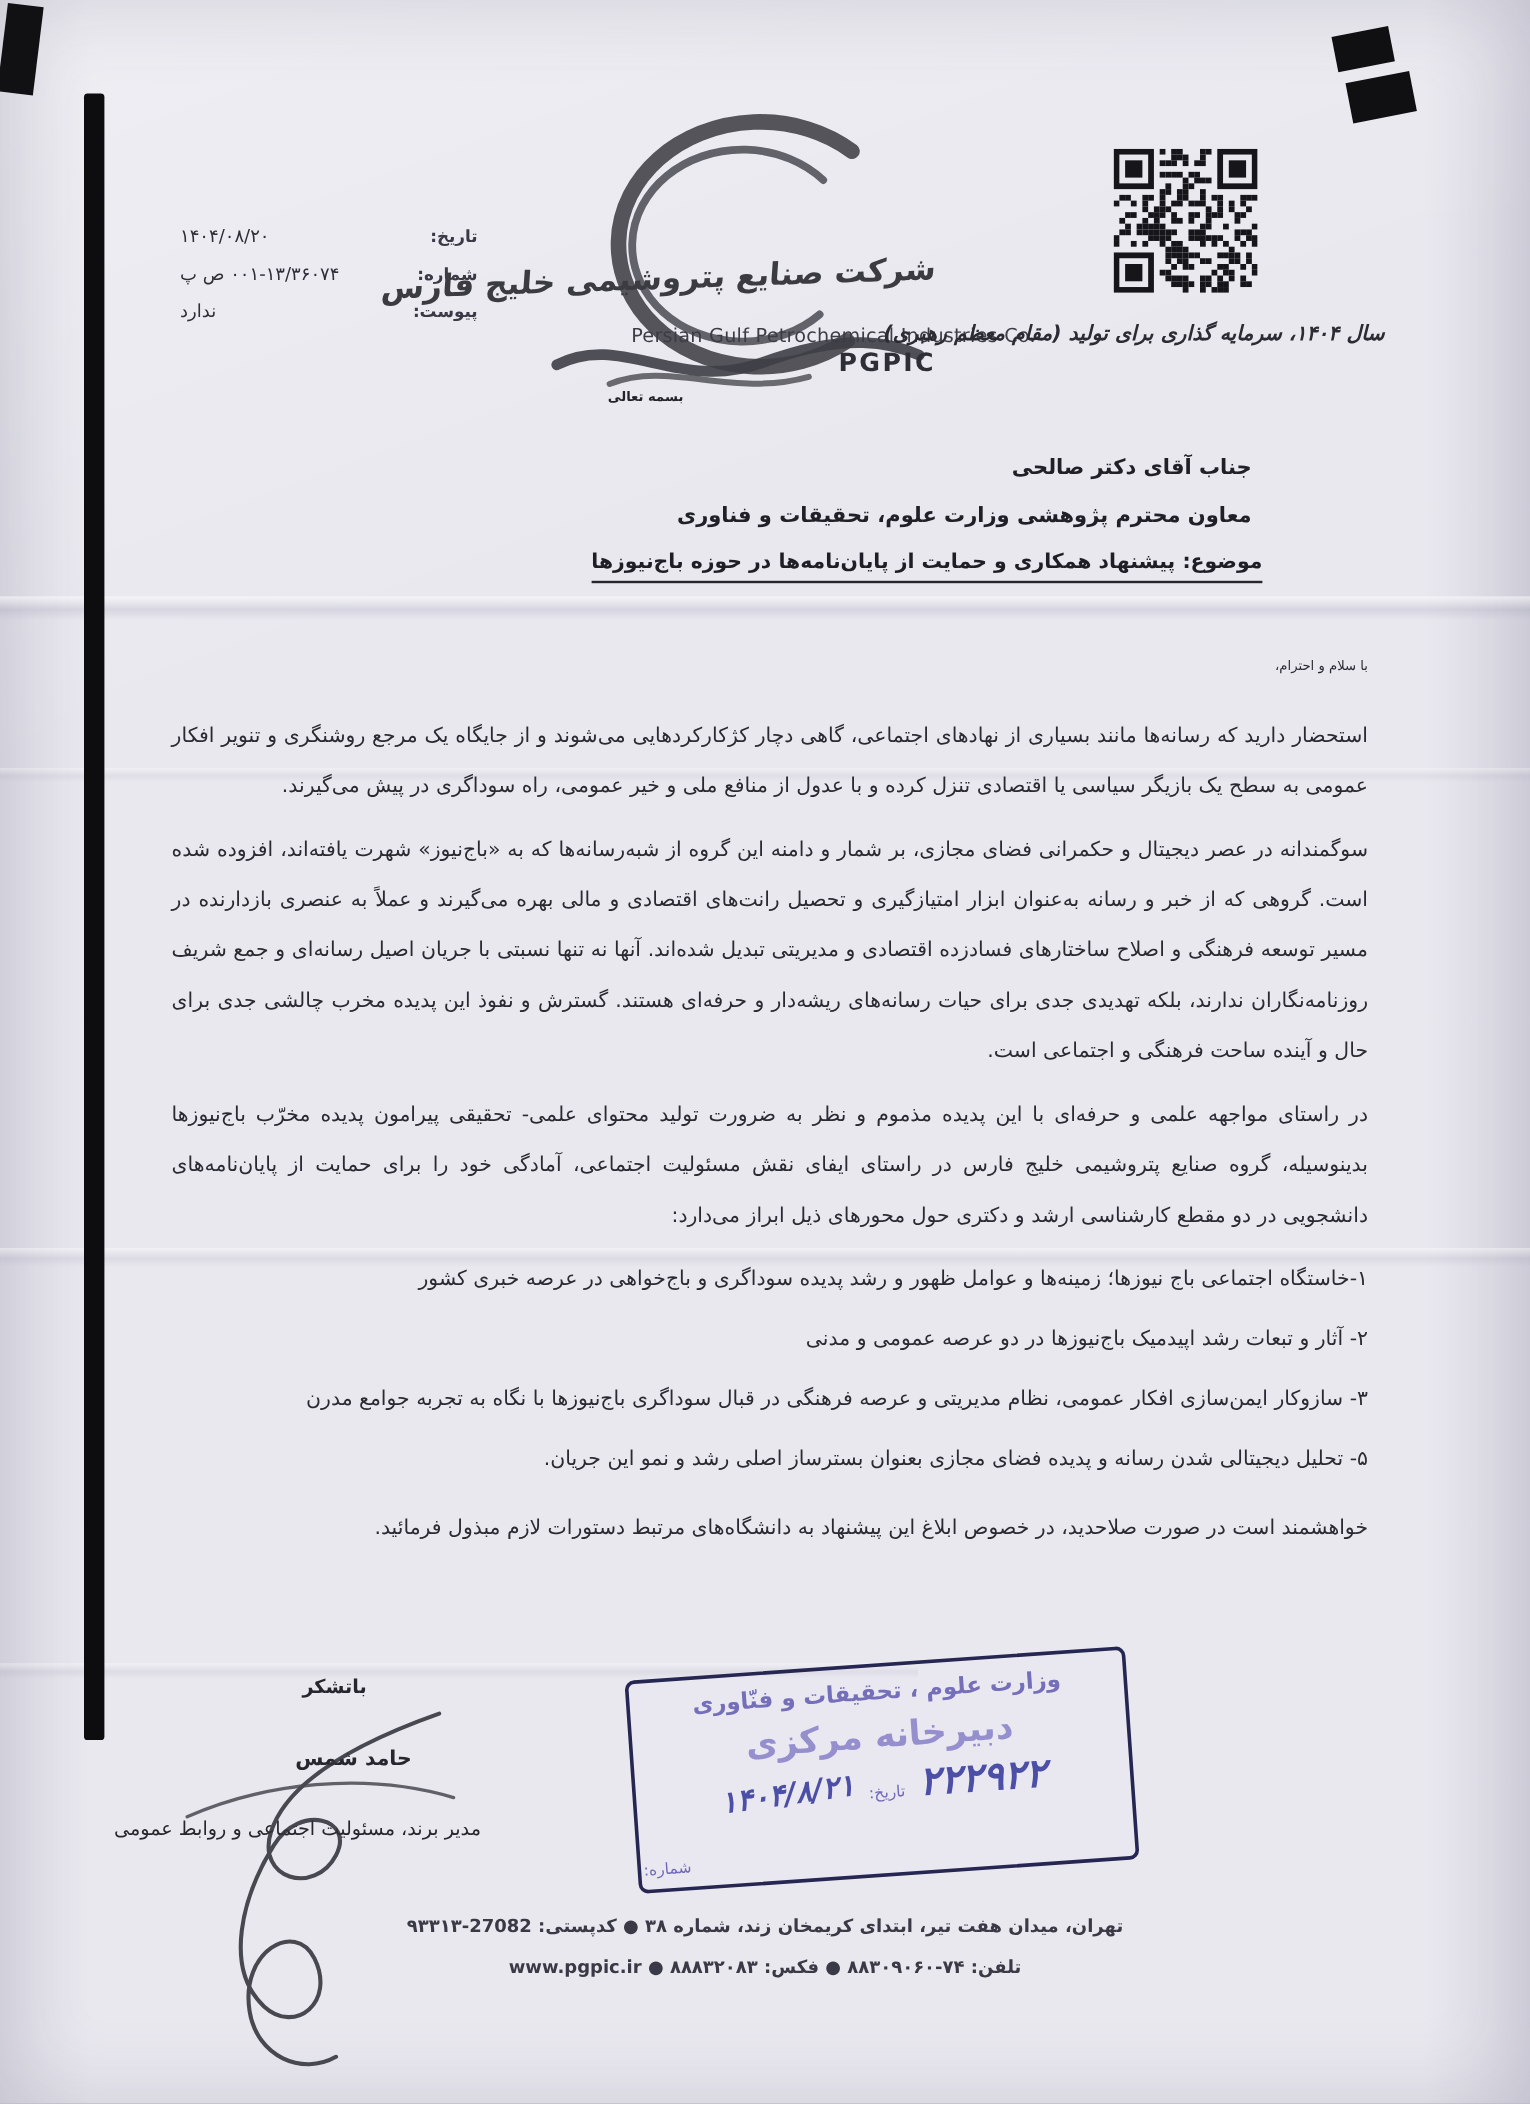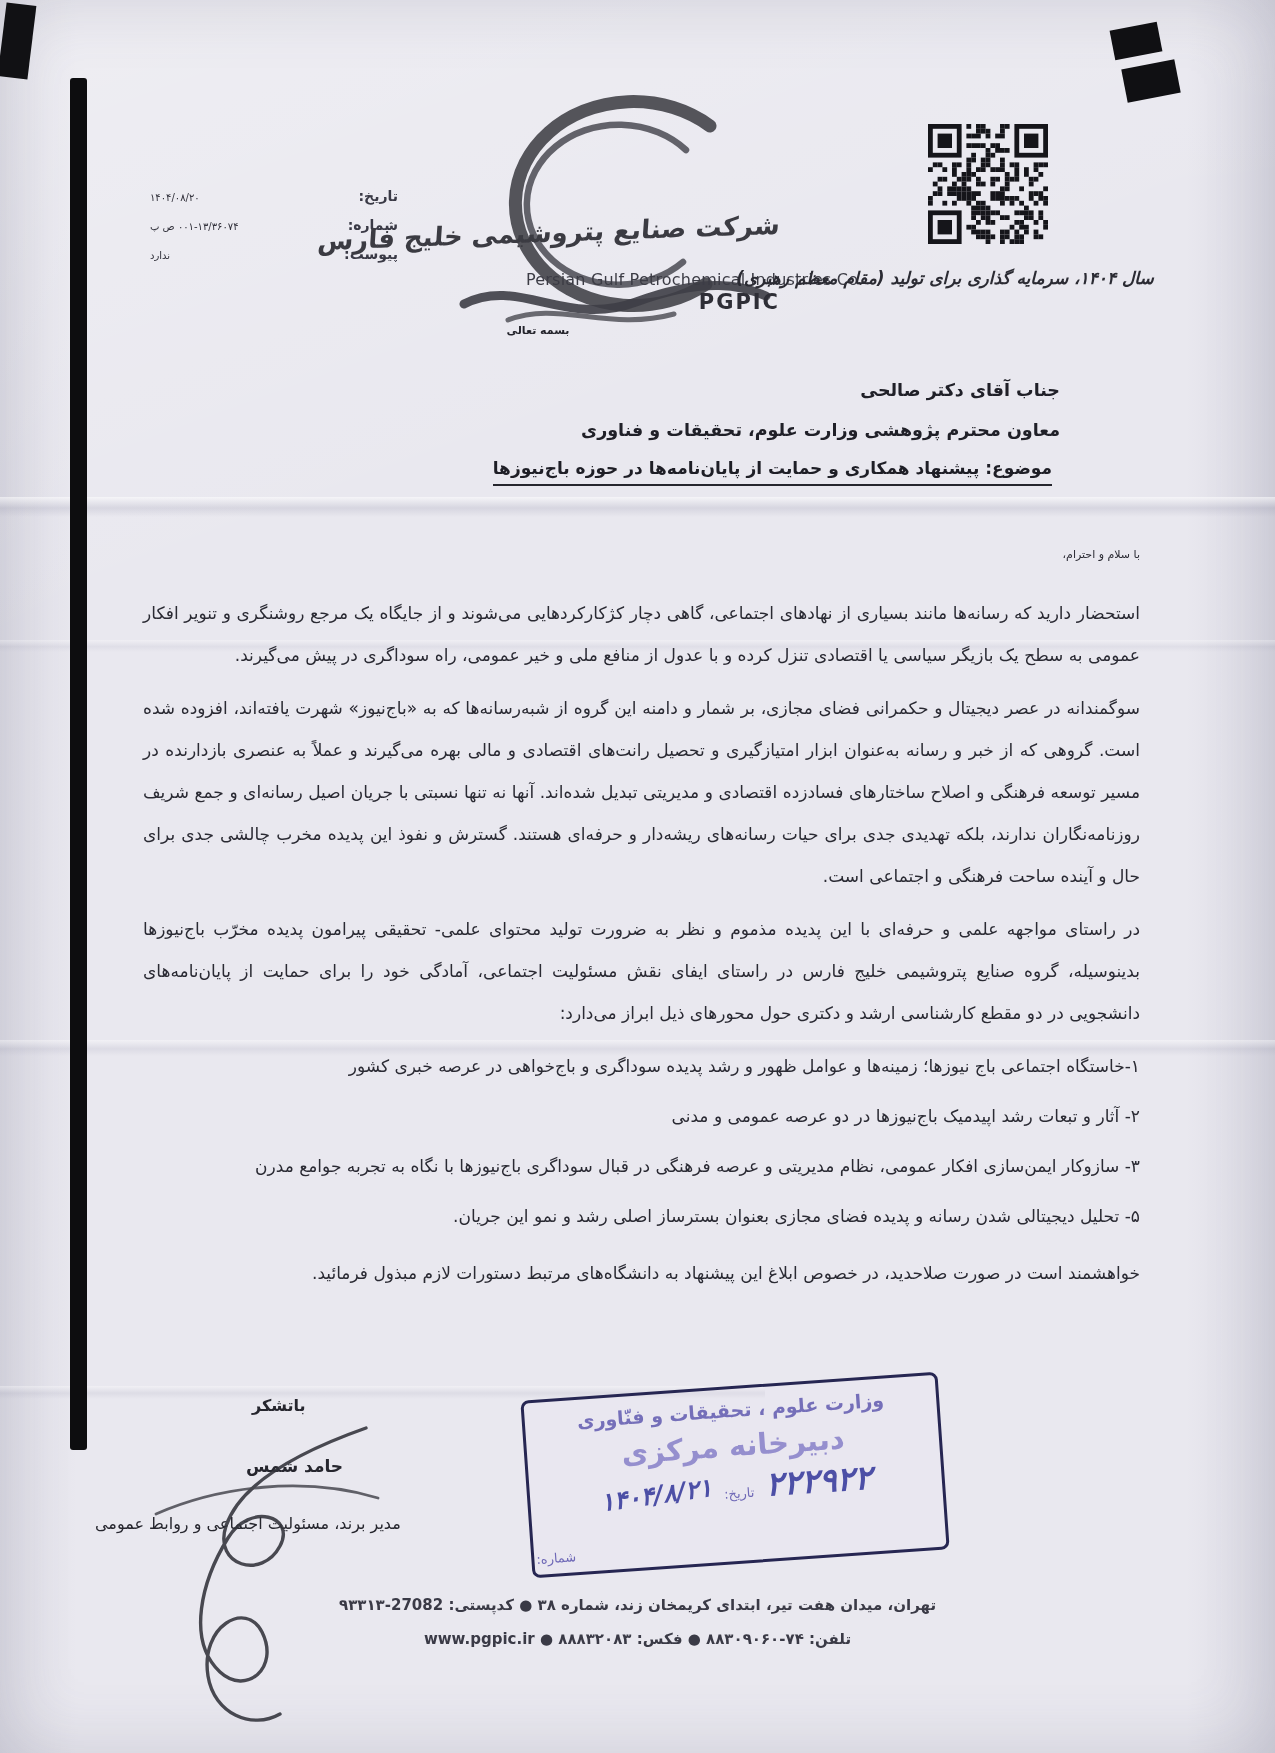--- a/index.html
+++ b/index.html
@@ -21,35 +21,35 @@
 
   .scan-bar-left{position:absolute;left:70px;top:78px;width:17px;height:1372px;background:#0d0d0f;border-radius:3px;}
   .scan-corner-tl{position:absolute;left:2px;top:4px;width:30px;height:74px;background:#111114;transform:rotate(7deg);}
   .scan-corner-tr-a{position:absolute;left:1112px;top:26px;width:48px;height:30px;background:#101013;transform:rotate(-11deg);}
   .scan-corner-tr-b{position:absolute;left:1124px;top:64px;width:54px;height:34px;background:#101013;transform:rotate(-11deg);}
 
   
   .meta{position:absolute;left:150px;top:188px;width:248px;direction:rtl;}
   .meta-row{display:flex;justify-content:space-between;align-items:baseline;margin-bottom:13px;}
   .meta-label{font-size:14px;font-weight:bold;color:#3a3a46;}
-  .meta-value{font-size:10px;color:#2e2e38;}
+  .meta-value{font-size:15px;color:#2e2e38;}
 
   
   .logo{position:absolute;left:448px;top:92px;width:330px;height:238px;}
   .logo svg{position:absolute;left:0;top:0;}
   .logo-fa{position:absolute;left:86px;top:122px;width:246px;text-align:center;font-size:26px;font-weight:bold;color:#3b3b42;transform:rotate(-2deg) skewX(-6deg);white-space:nowrap;direction:rtl;}
   .logo-en{position:absolute;left:78px;top:178px;width:250px;text-align:right;font-size:16px;color:#3c3c45;letter-spacing:.2px;white-space:nowrap;}
   .logo-abbr{position:absolute;left:232px;top:198px;width:100px;text-align:right;font-size:21px;font-weight:bold;letter-spacing:2px;color:#2e2e36;}
 
   .qr{position:absolute;left:928px;top:124px;width:120px;height:120px;}
   .slogan{position:absolute;left:728px;top:268px;width:434px;text-align:center;direction:rtl;font-size:17px;font-weight:bold;font-style:italic;color:#2b2b33;}
 
   .besmele{position:absolute;left:448px;top:324px;width:180px;text-align:center;font-size:11px;font-weight:bold;color:#23232b;}
 
-  .recipient{position:absolute;right:215px;top:370px;direction:rtl;text-align:right;line-height:40px;}
+  .recipient{position:absolute;right:232px;top:370px;direction:rtl;text-align:right;line-height:40px;}
   .recipient div{font-size:17.5px;font-weight:bold;color:#202028;}
   .subject{position:absolute;right:223px;top:458px;direction:rtl;font-size:17px;font-weight:bold;color:#1e1e26;border-bottom:2px solid #26262e;padding-bottom:6px;}
 
   .salutation{position:absolute;right:135px;top:548px;direction:rtl;font-size:11px;color:#2a2a33;}
 
   .body-text{position:absolute;left:143px;right:135px;top:592px;direction:rtl;text-align:justify;font-size:17px;line-height:42px;color:#2a2a33;}
   .para{margin:0 0 11px;}
   .list-item{margin:0 0 8px;}
   .closing{margin-top:15px;}
 

